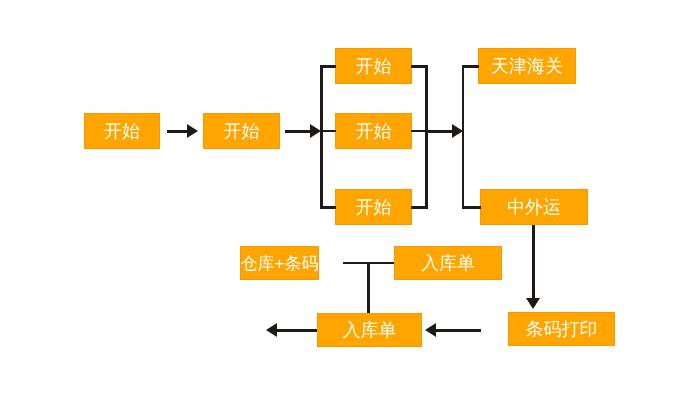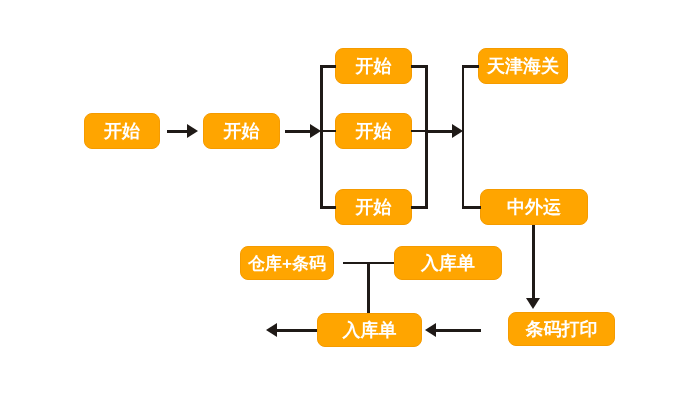--- a/index.html
+++ b/index.html
@@ -9,45 +9,44 @@
     width:691px;height:400px;
     background:var(--bg,#ffffff);
     overflow:hidden;
   }
   .node{
     position:absolute;
     box-sizing:border-box;
     background:var(--node-fill,#FFA500);
     border:1px solid var(--node-border,#F59B00);
     color:var(--node-text,#ffffff);
-    border-radius:8px;
+    border-radius:0;
     display:flex;align-items:center;justify-content:center;
     font-size:18px;line-height:1;
     white-space:nowrap;
-    font-weight:bold;
   }
   .hline,.vline{position:absolute;background:var(--line,#1F1A17);}
   .tri{position:absolute;width:0;height:0;}
   .tri.right{border-top:7.5px solid transparent;border-bottom:7.5px solid transparent;border-left:11px solid var(--line,#1F1A17);}
   .tri.left{border-top:7.5px solid transparent;border-bottom:7.5px solid transparent;border-right:11px solid var(--line,#1F1A17);}
   .tri.down{border-left:7.5px solid transparent;border-right:7.5px solid transparent;border-top:11px solid var(--line,#1F1A17);}
 </style>
 </head>
 <body>
 
 <div class="canvas">
 
   <div class="node" style="left:84px;top:113px;width:76px;height:36px">开始</div>
   <div class="node" style="left:203px;top:113px;width:77px;height:36px">开始</div>
   <div class="node" style="left:335px;top:48px;width:77px;height:36px">开始</div>
   <div class="node" style="left:335px;top:113px;width:77px;height:36px">开始</div>
   <div class="node" style="left:335px;top:189px;width:77px;height:36px">开始</div>
-  <div class="node" style="left:478px;top:48px;width:90px;height:36px">天津海关</div>
+  <div class="node" style="left:478px;top:48px;width:98px;height:36px">天津海关</div>
   <div class="node" style="left:480px;top:189px;width:108px;height:36px">中外运</div>
-  <div class="node" style="left:240px;top:246px;width:94px;height:34px;font-size:17px">仓库+条码</div>
+  <div class="node" style="left:240px;top:246px;width:79px;height:34px;font-size:17px">仓库+条码</div>
   <div class="node" style="left:394px;top:246px;width:108px;height:34px">入库单</div>
   <div class="node" style="left:317px;top:313px;width:105px;height:34px">入库单</div>
   <div class="node" style="left:508px;top:312px;width:107px;height:34px">条码打印</div>
 
   <div class="hline" style="left:167px;top:129.5px;width:20px;height:3px"></div>
   <div class="tri right" style="left:187px;top:123.5px"></div>
 
   <div class="hline" style="left:285px;top:129.5px;width:25px;height:3px"></div>
   <div class="tri right" style="left:310px;top:123.5px"></div>
 

